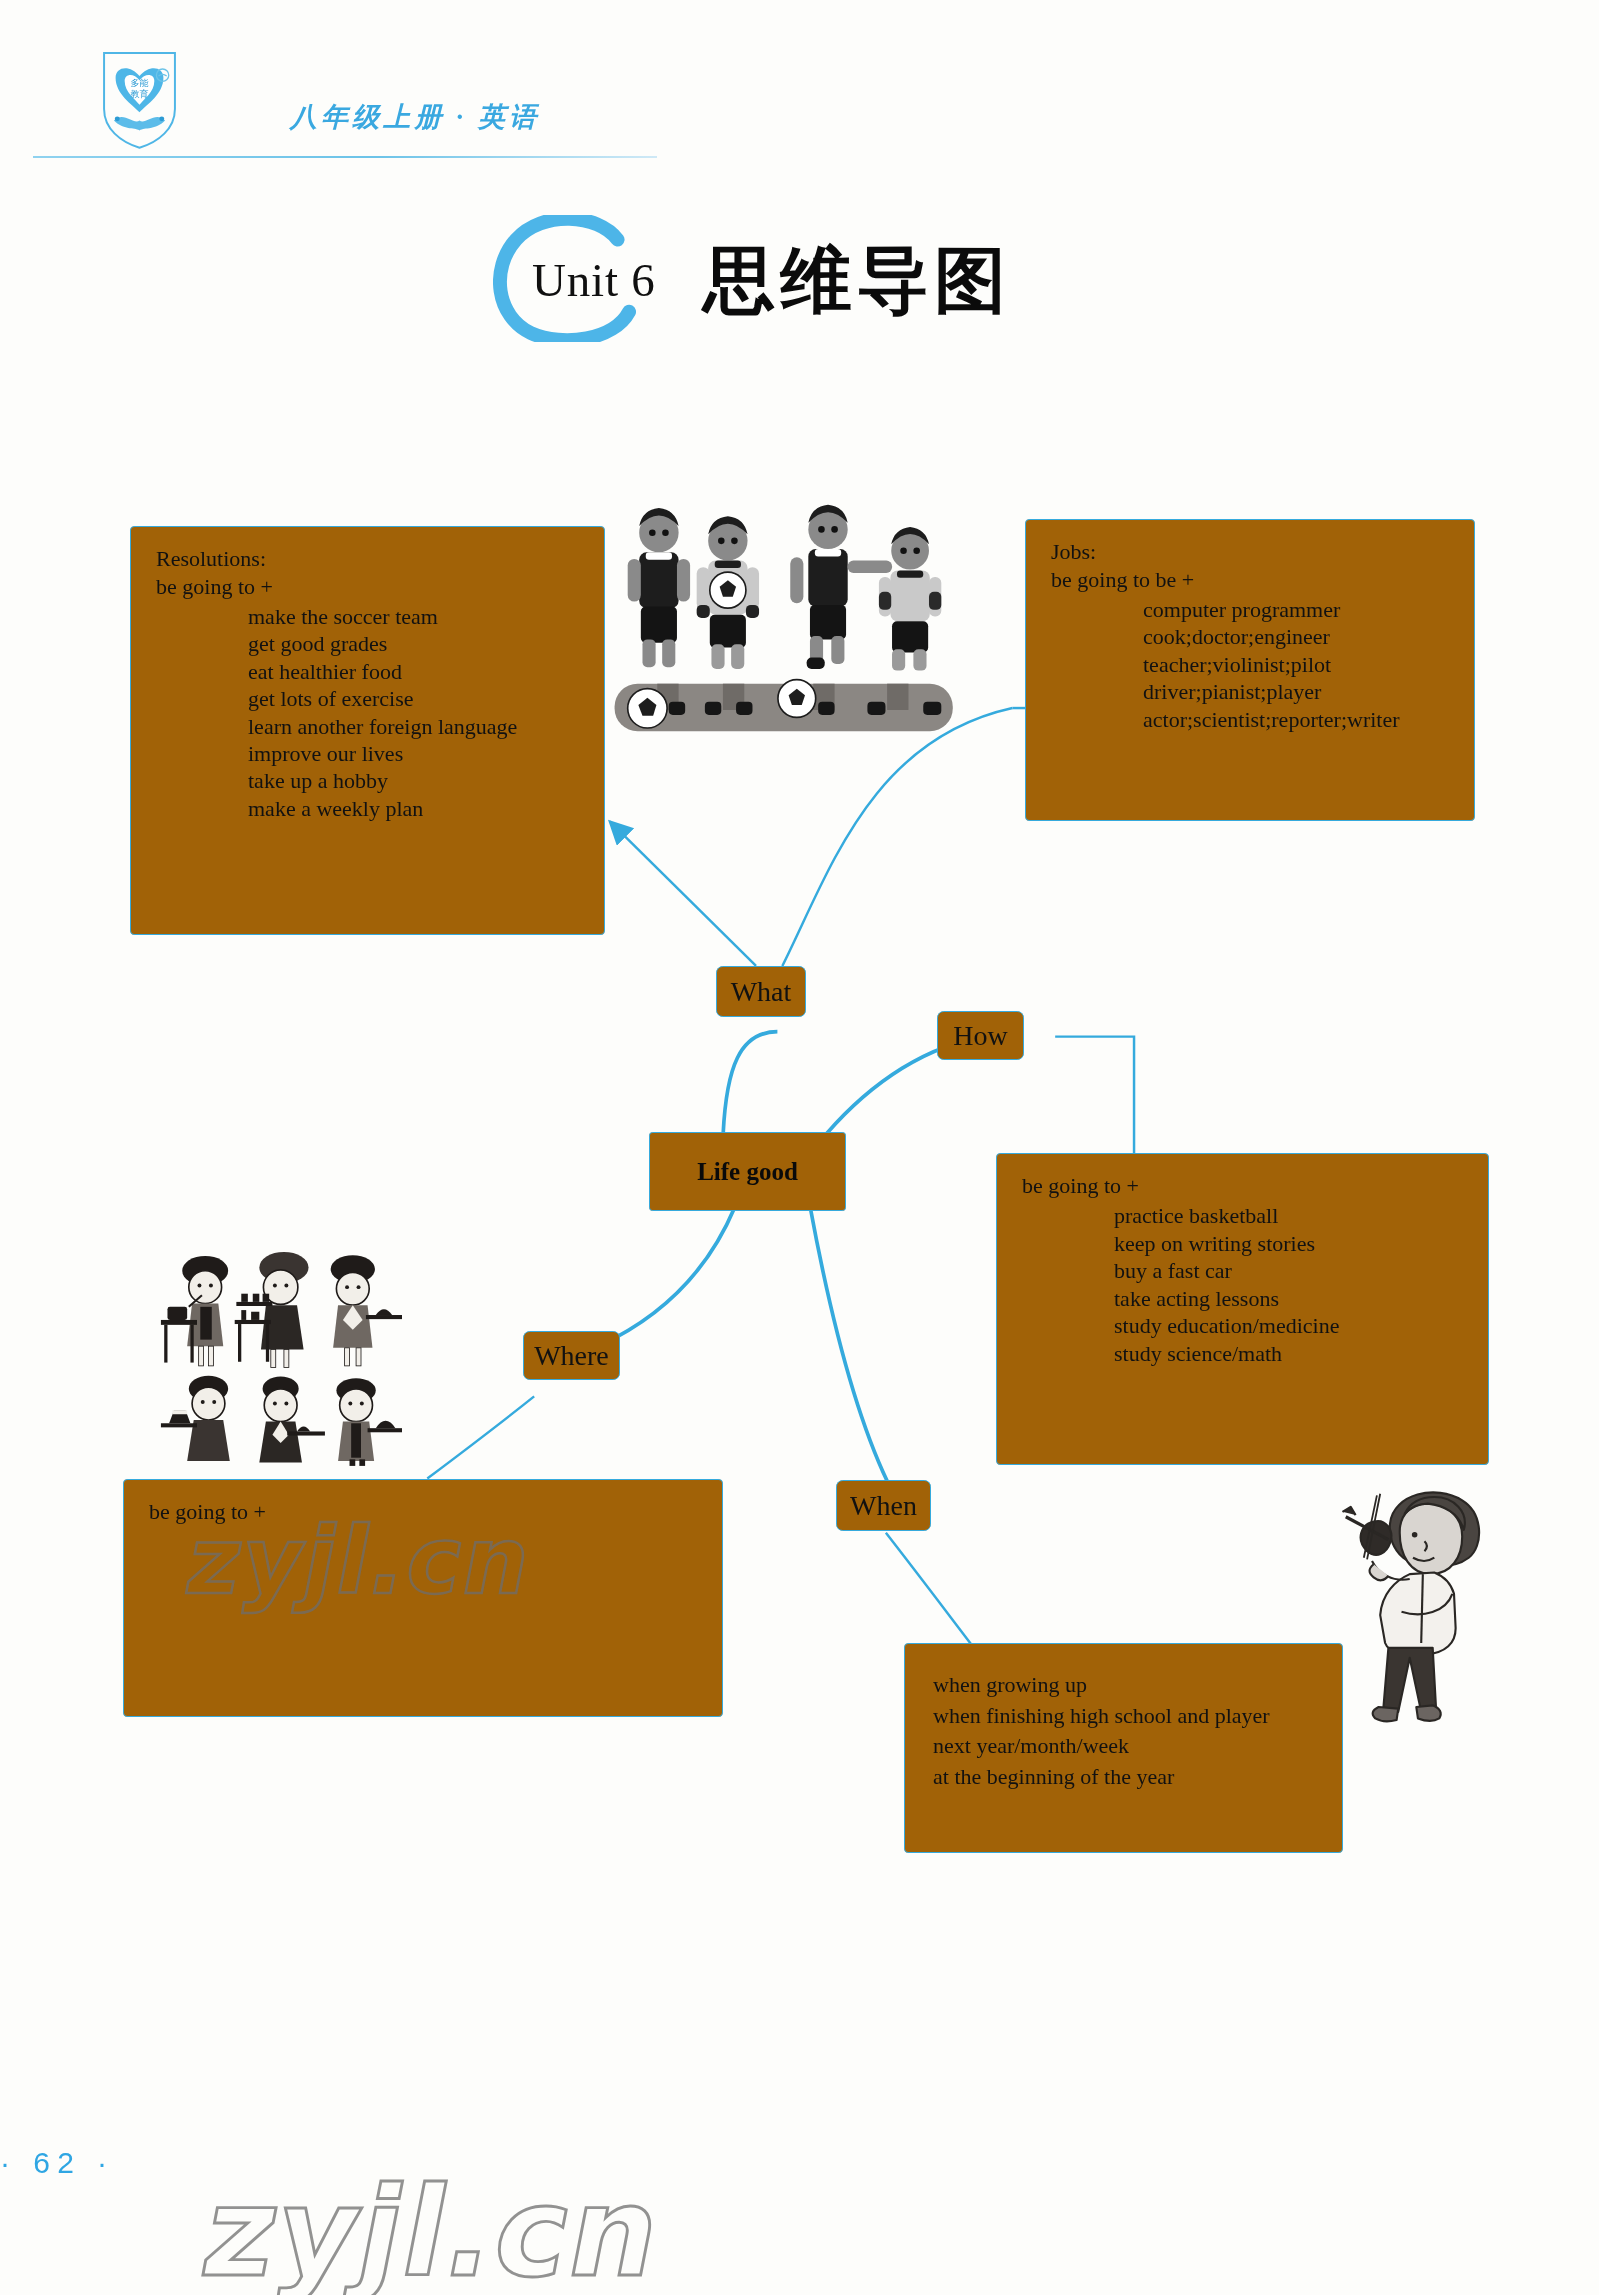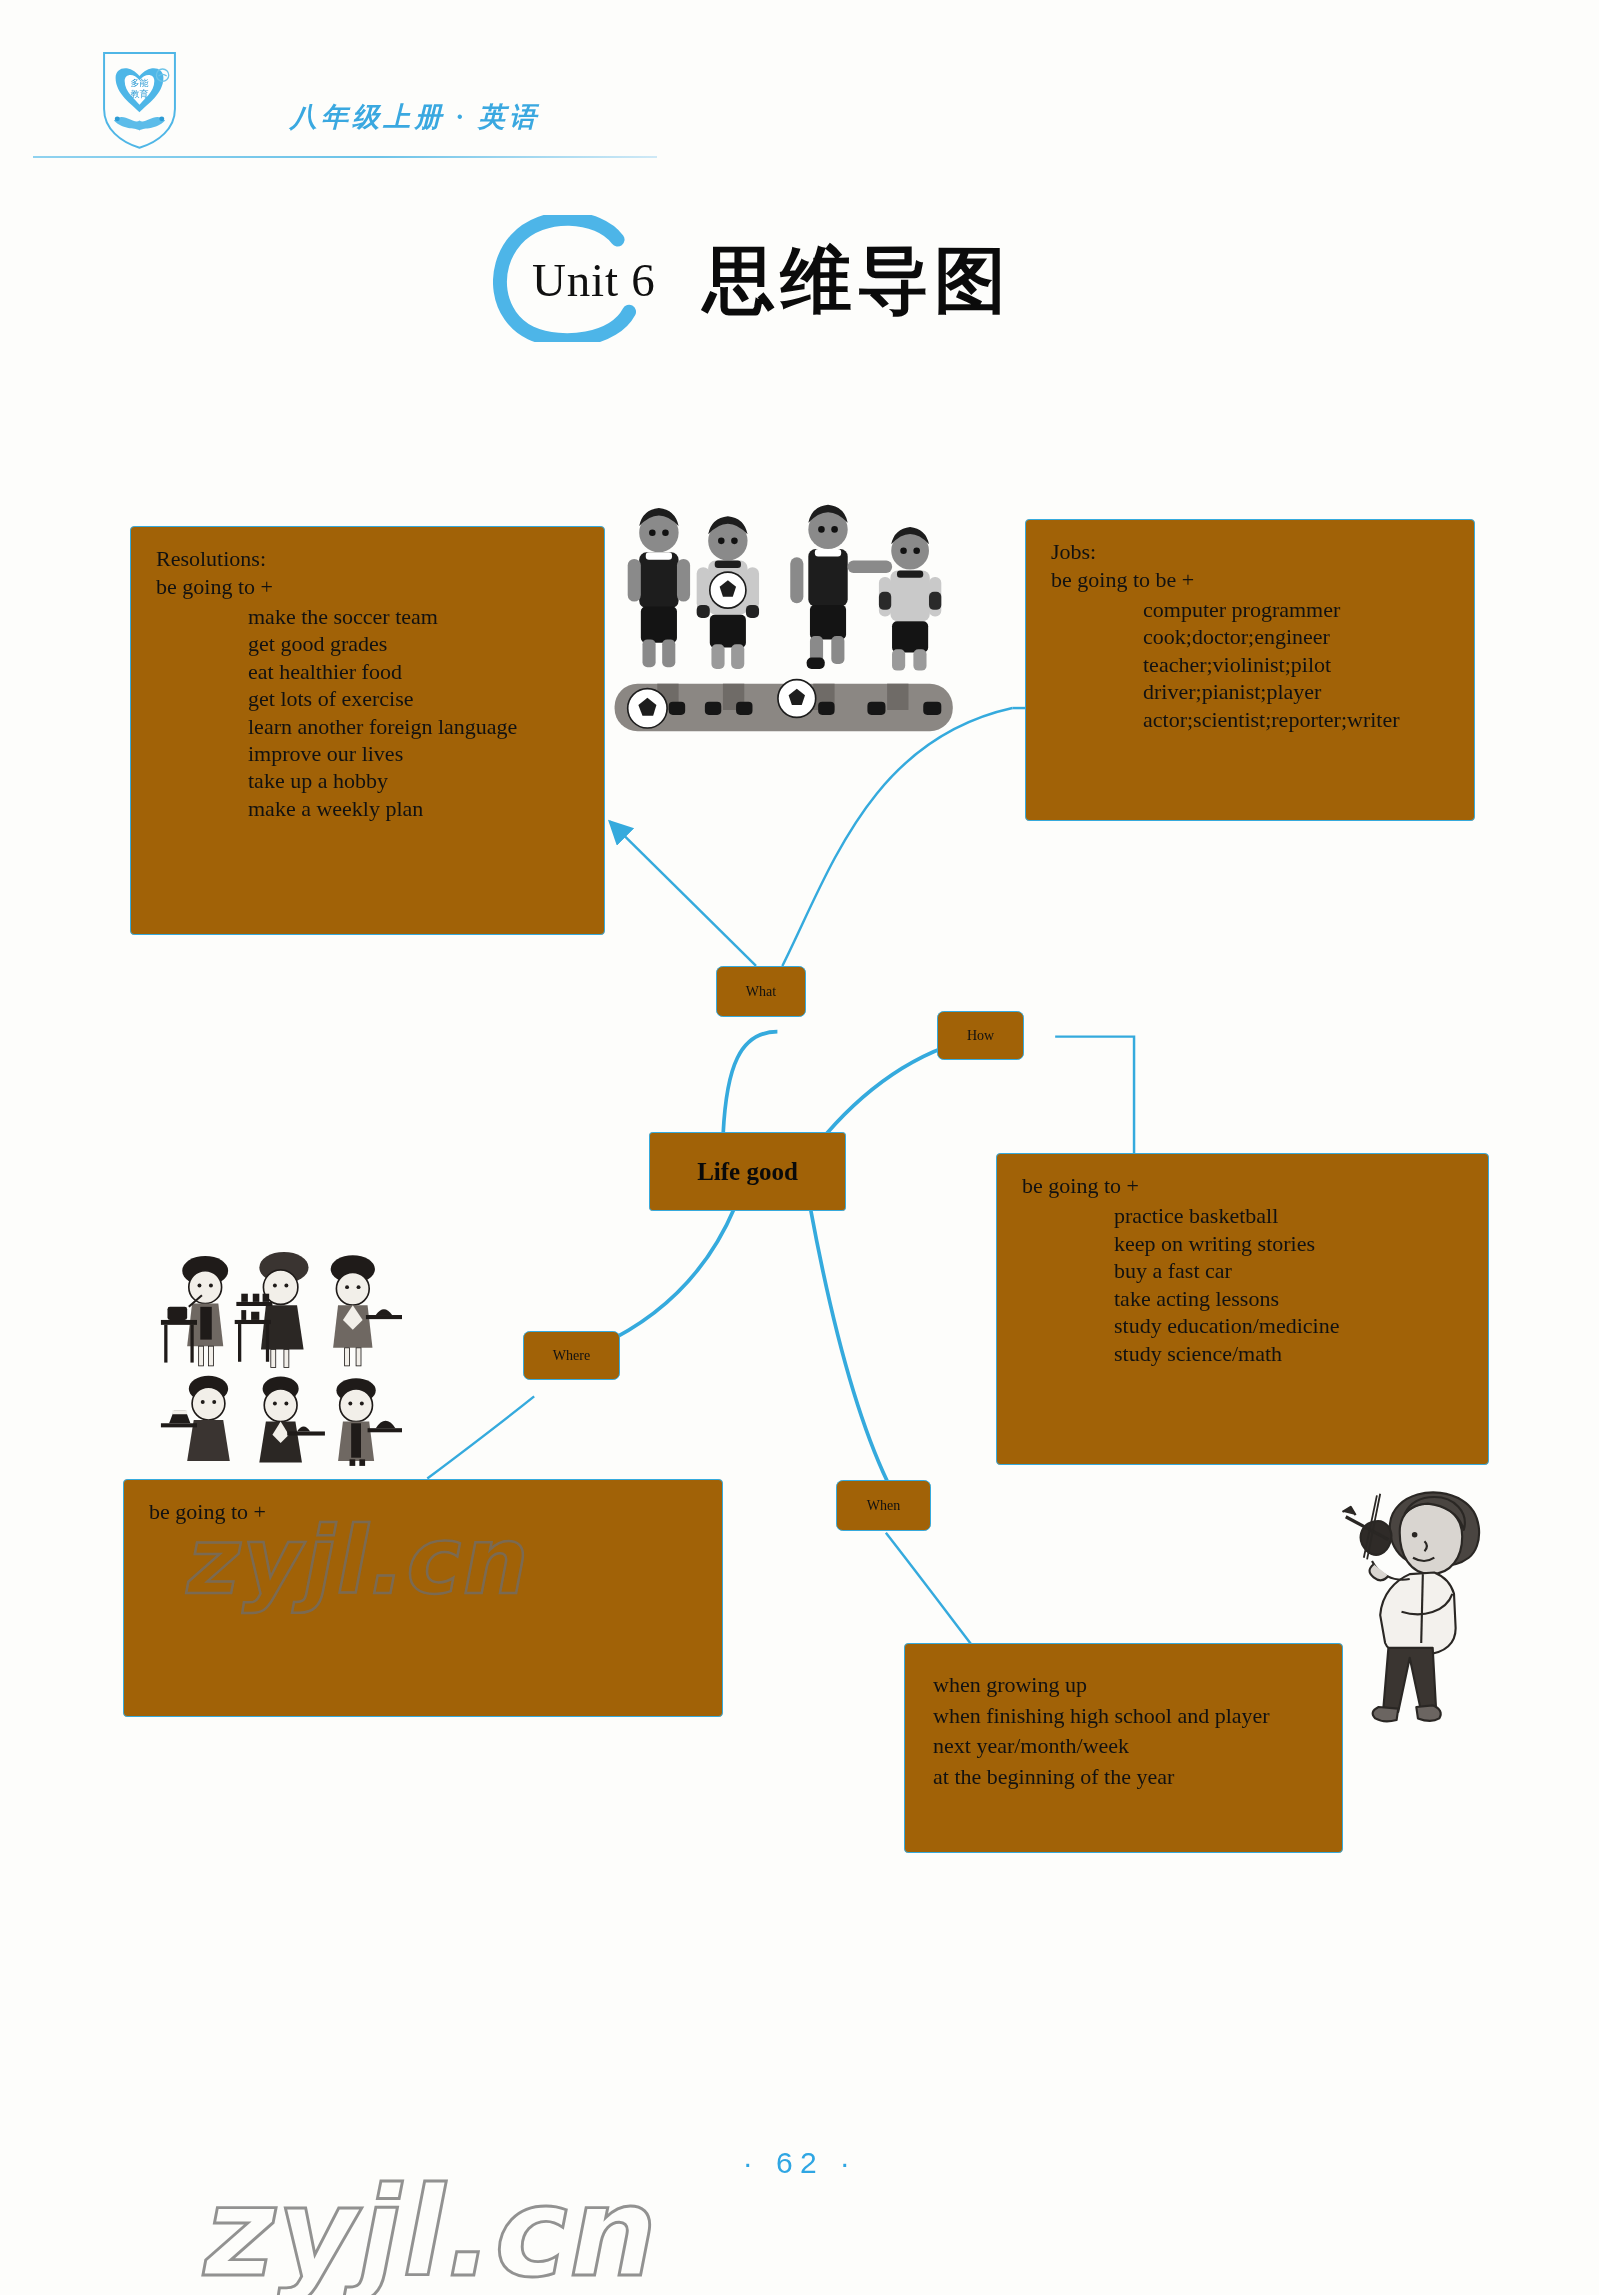--- a/index.html
+++ b/index.html
@@ -36,21 +36,21 @@
   }
 
   
   .mm{position:absolute;left:0;top:0;width:1600px;height:2295px;pointer-events:none;}
   .node{
     position:absolute;border:1.6px solid #35aadd;border-radius:4.1px;background:#a16207;
     box-sizing:border-box;
   }
   .label-node{
     display:flex;align-items:center;justify-content:center;
-    font-size:14px;color:#111;border-radius:6.6px;
+    font-size:28px;color:#111;border-radius:6.6px;
   }
   .center-node{
     display:flex;align-items:center;justify-content:center;
     font-size:25px;font-weight:bold;color:#0a0a0a;border-radius:3.3px;
   }
   .box{padding:21.4px 25px;font-size:22px;line-height:1.02;color:#111;}
   .box .lead{margin:0 0 5px 0;}
   .box .lead.tight{margin-bottom:1.6px;}
   .box ul{list-style:none;margin:0;padding:0 0 0 64px;}
   .box ul li{margin:0;padding:2.5px 0;white-space:nowrap;}
@@ -68,21 +68,21 @@
     font-style:italic;font-weight:bold;
     color:transparent;
     -webkit-text-stroke:2.5px rgba(110,110,110,.75);
     white-space:nowrap;pointer-events:none;
   }
   .wm-mid{left:187px;top:1508px;font-size:92px;letter-spacing:1.6px;}
   .wm-bot{left:204px;top:2161px;font-size:123px;letter-spacing:1.6px;-webkit-text-stroke-width:2.9px;}
 
   
   .pagenum{
-    position:absolute;left:0;right:0;top:2146px;text-align:center;
+    position:absolute;left:0;right:0;top:2146px;text-align:left;
     font-family:"Liberation Sans","DejaVu Sans",sans-serif;
     font-size:30px;color:#2fa6e3;letter-spacing:7.4px;
   }
 </style>
 </head>
 <body>
 
 <div class="page">
 
   <div class="hdr">

